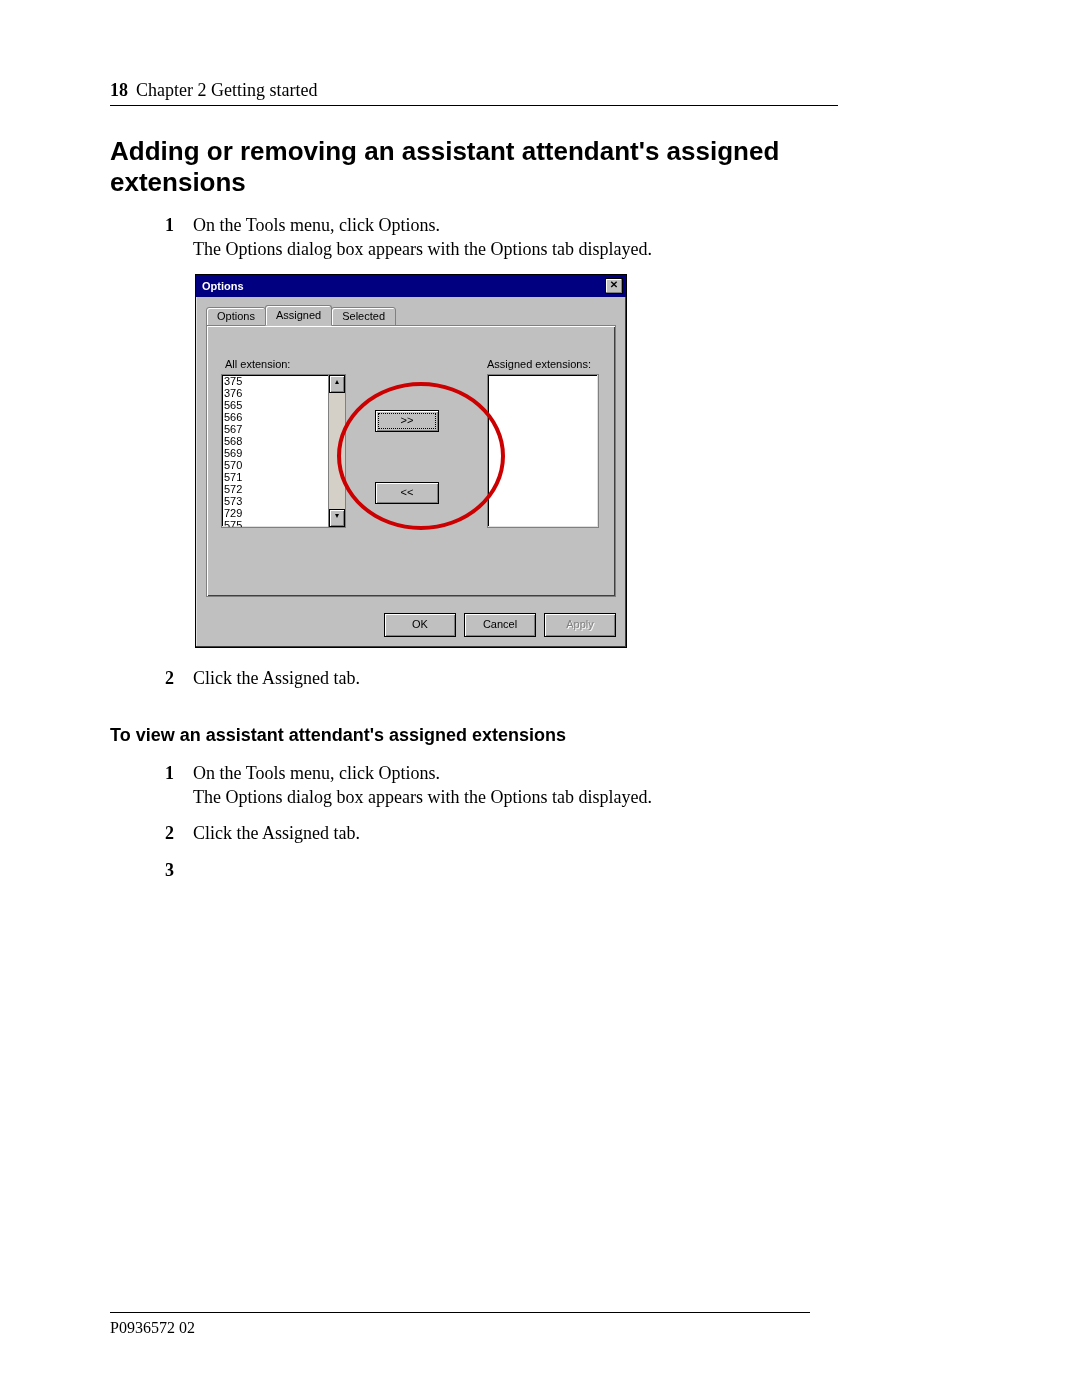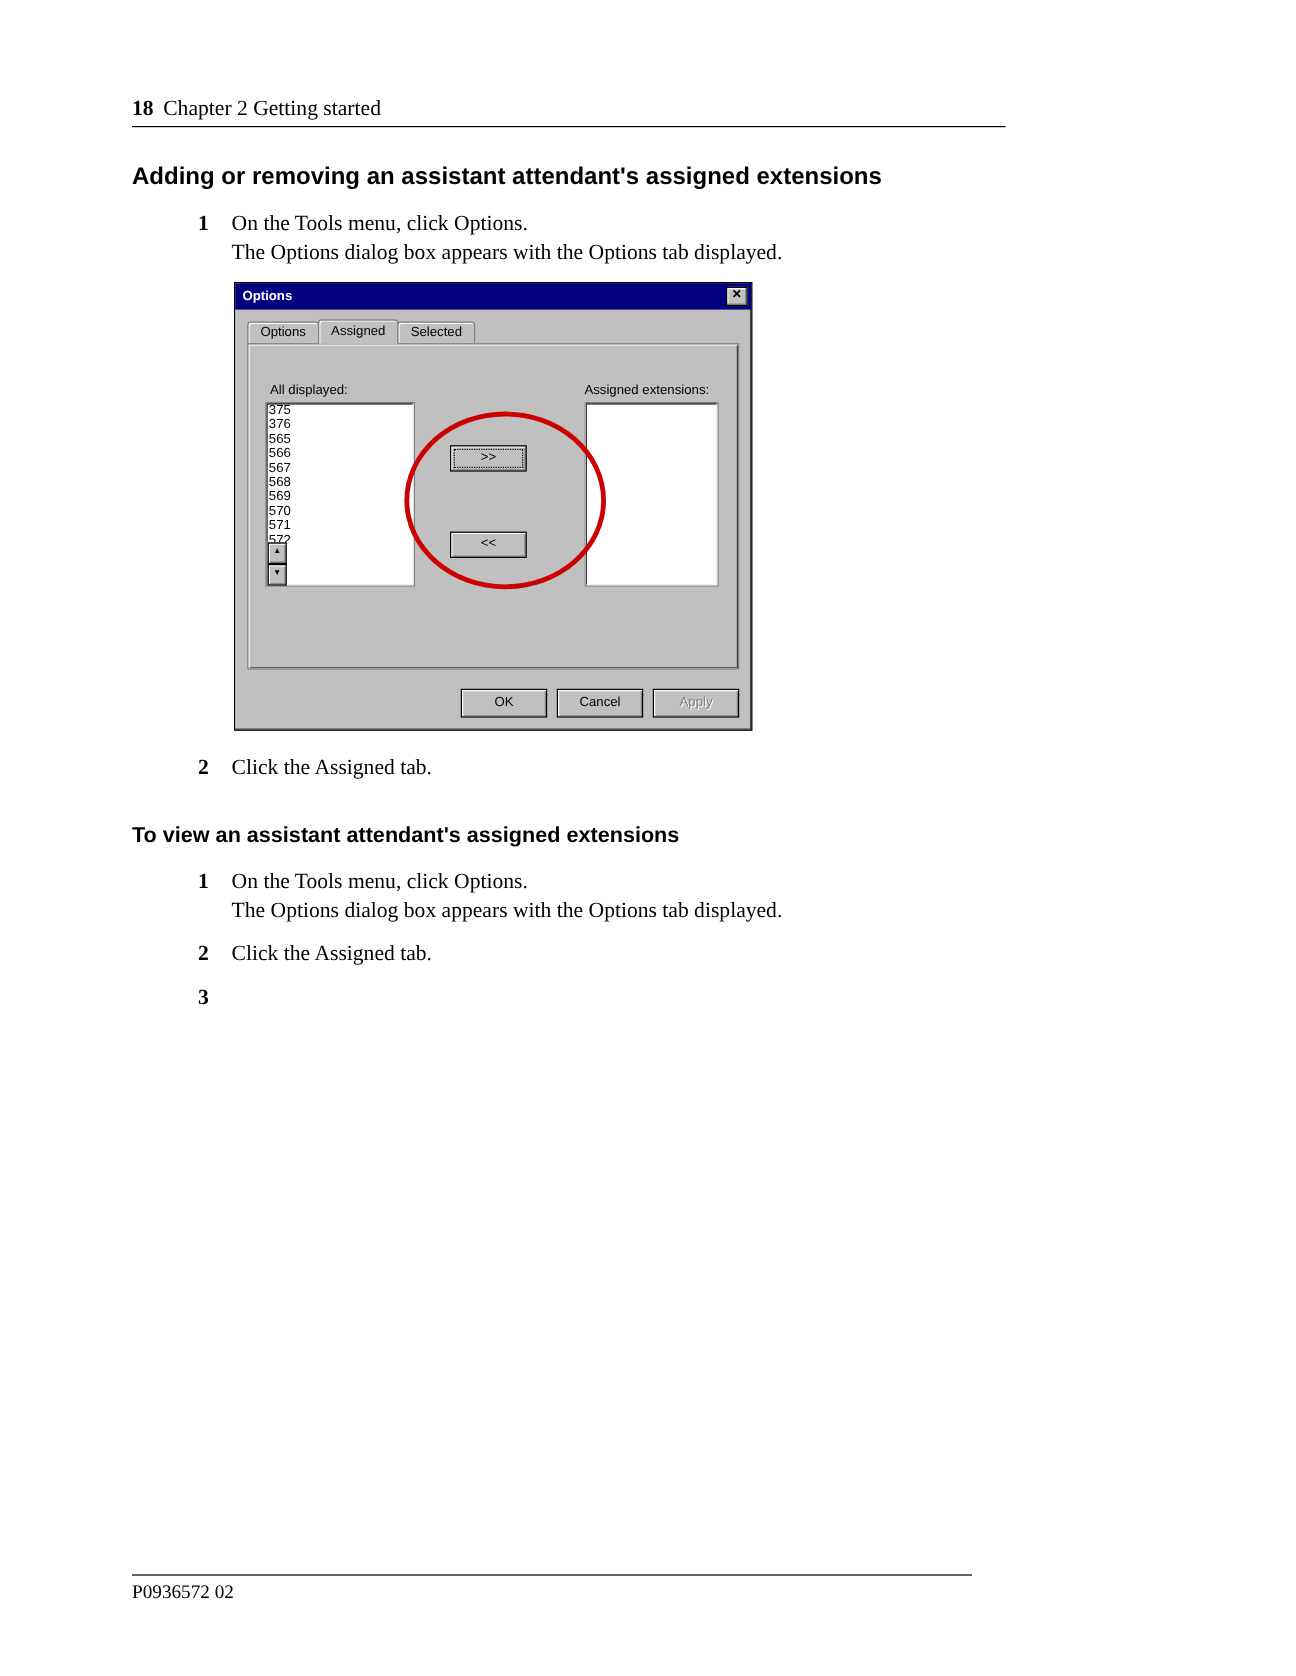--- a/index.html
+++ b/index.html
@@ -27,21 +27,21 @@
     margin-right: 8px;
   }
   .rule {
     border: none;
     border-top: 1px solid #000;
     margin: 0 0 30px 0;
   }
   h1 {
     font-family: Arial, Helvetica, sans-serif;
     font-weight: bold;
-    font-size: 20px;
+    font-size: 26px;
     margin: 25px 0 15px 0;
   }
   h2.sub {
     font-family: Arial, Helvetica, sans-serif;
     font-weight: bold;
     font-size: 18px;
     margin: 35px 0 15px 0;
   }
   .steps {
     margin-left: 55px;
@@ -140,21 +140,20 @@
   .listbox {
     position: absolute;
     background: #fff;
     border: 1px solid #808080;
     box-shadow: inset -1px -1px 0 #dfdfdf, inset 1px 1px 0 #000;
   }
   .lb-all {
     left: 14px; top: 48px;
     width: 123px; height: 152px;
     display: flex;
-    flex-direction: column;
   }
   .lb-items {
     flex: 1;
     overflow: hidden;
     padding: 0 2px;
     line-height: 12px;
     font-size: 11px;
   }
   .lb-item { white-space: nowrap; }
   .lb-scroll {
@@ -269,21 +268,21 @@
         <span>Options</span>
         <div class="tb-close">✕</div>
       </div>
       <div class="tabs-area">
         <div class="tabstrip">
           <div class="tab">Options</div>
           <div class="tab active">Assigned</div>
           <div class="tab">Selected</div>
         </div>
         <div class="tab-panel">
-          <div class="panel-label all-label">All displayed:</div>
+          <div class="panel-label all-label">All extension:</div>
           <div class="panel-label assigned-label">Assigned extensions:</div>
 
           <div class="listbox lb-all">
             <div class="lb-items">
               <div class="lb-item">375</div>
               <div class="lb-item">376</div>
               <div class="lb-item">565</div>
               <div class="lb-item">566</div>
               <div class="lb-item">567</div>
               <div class="lb-item">568</div>

